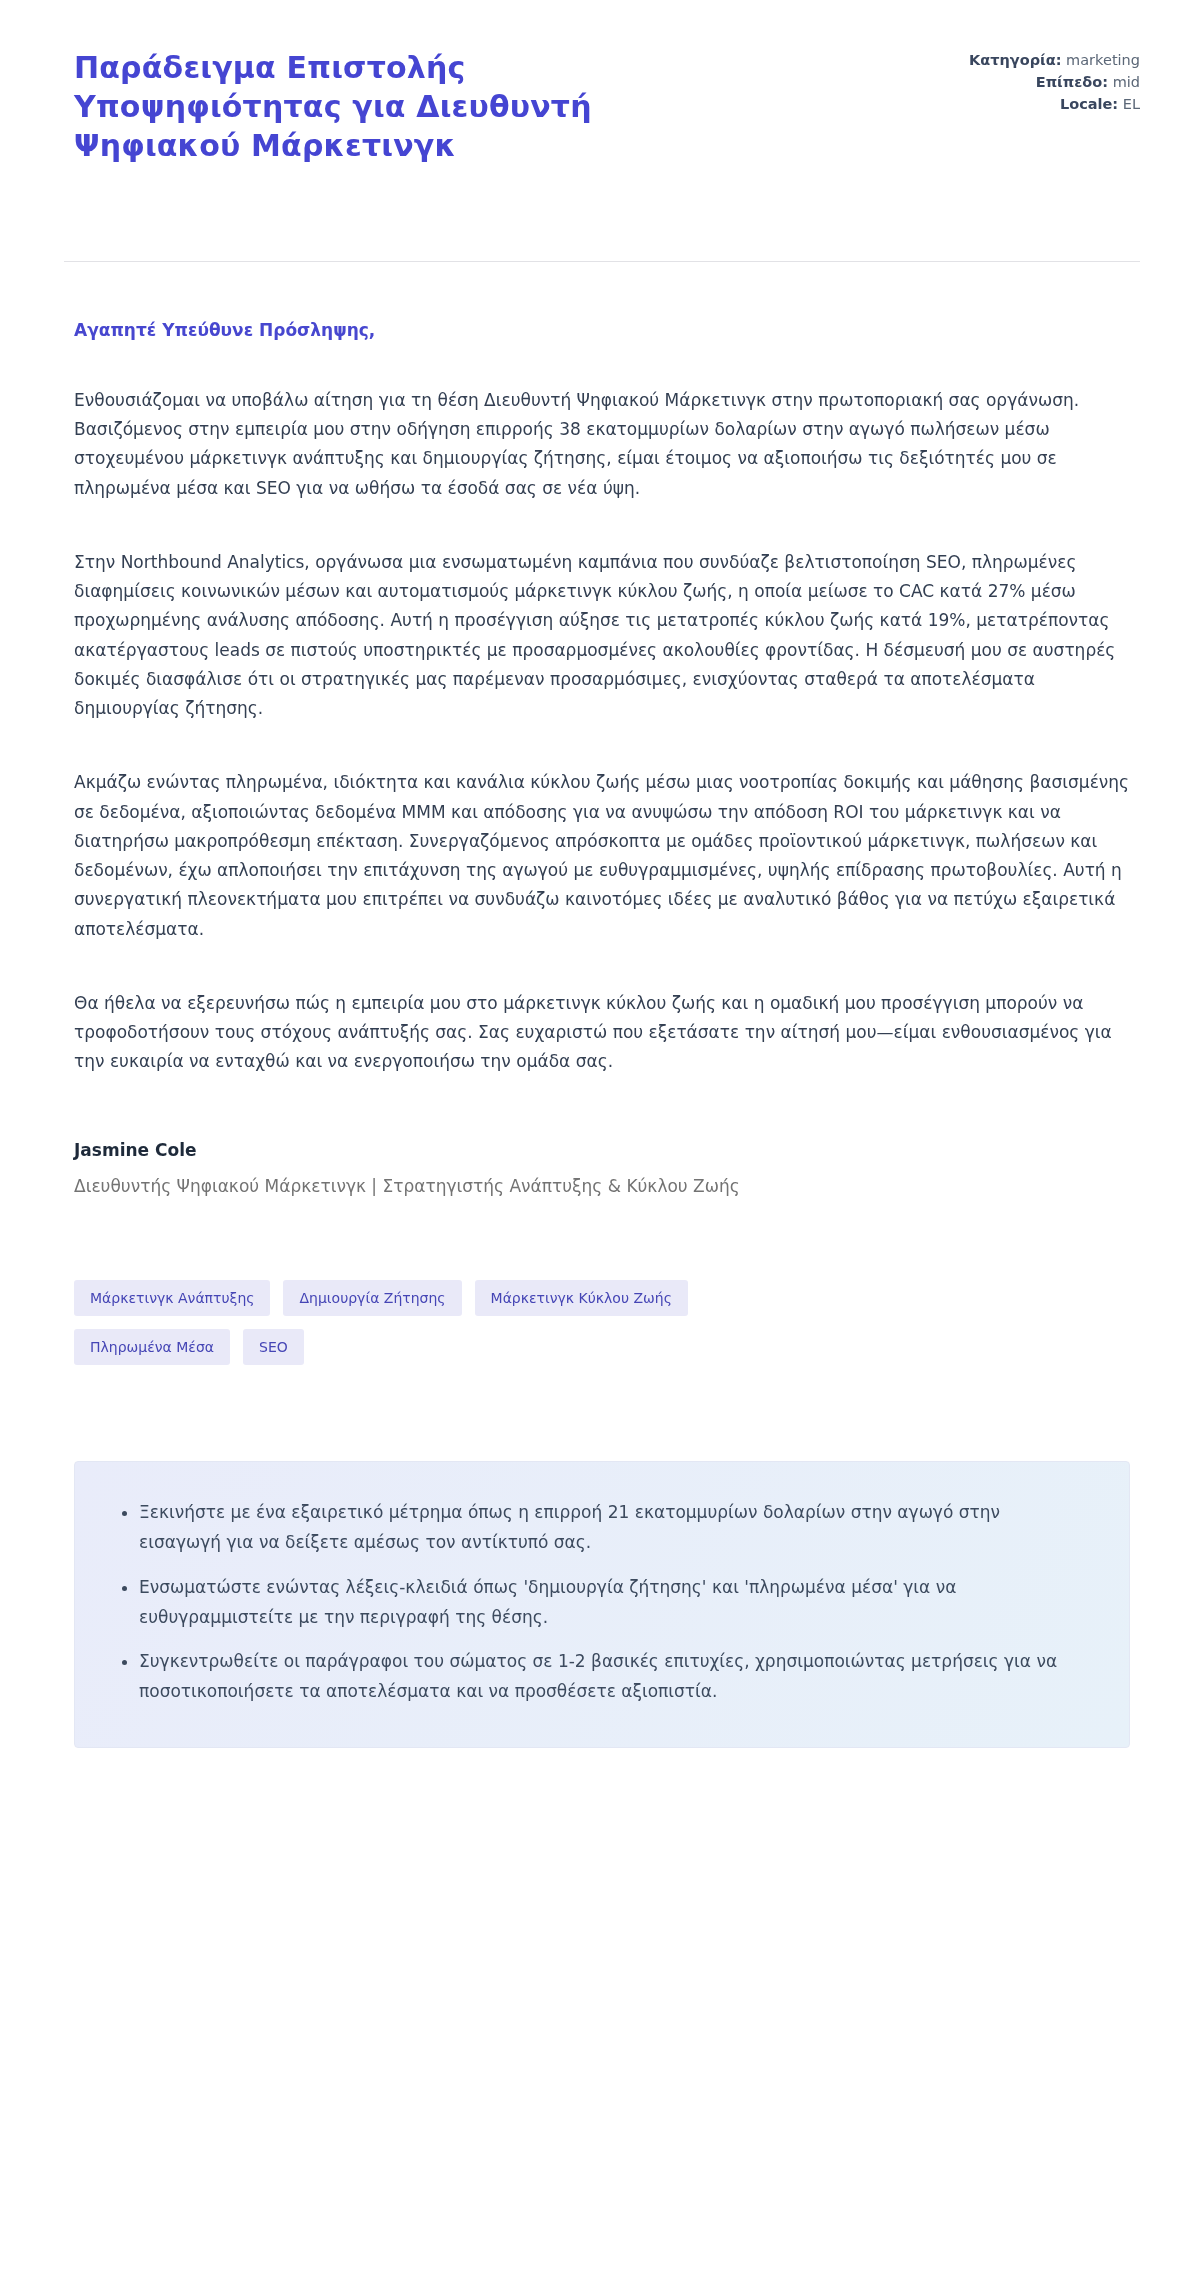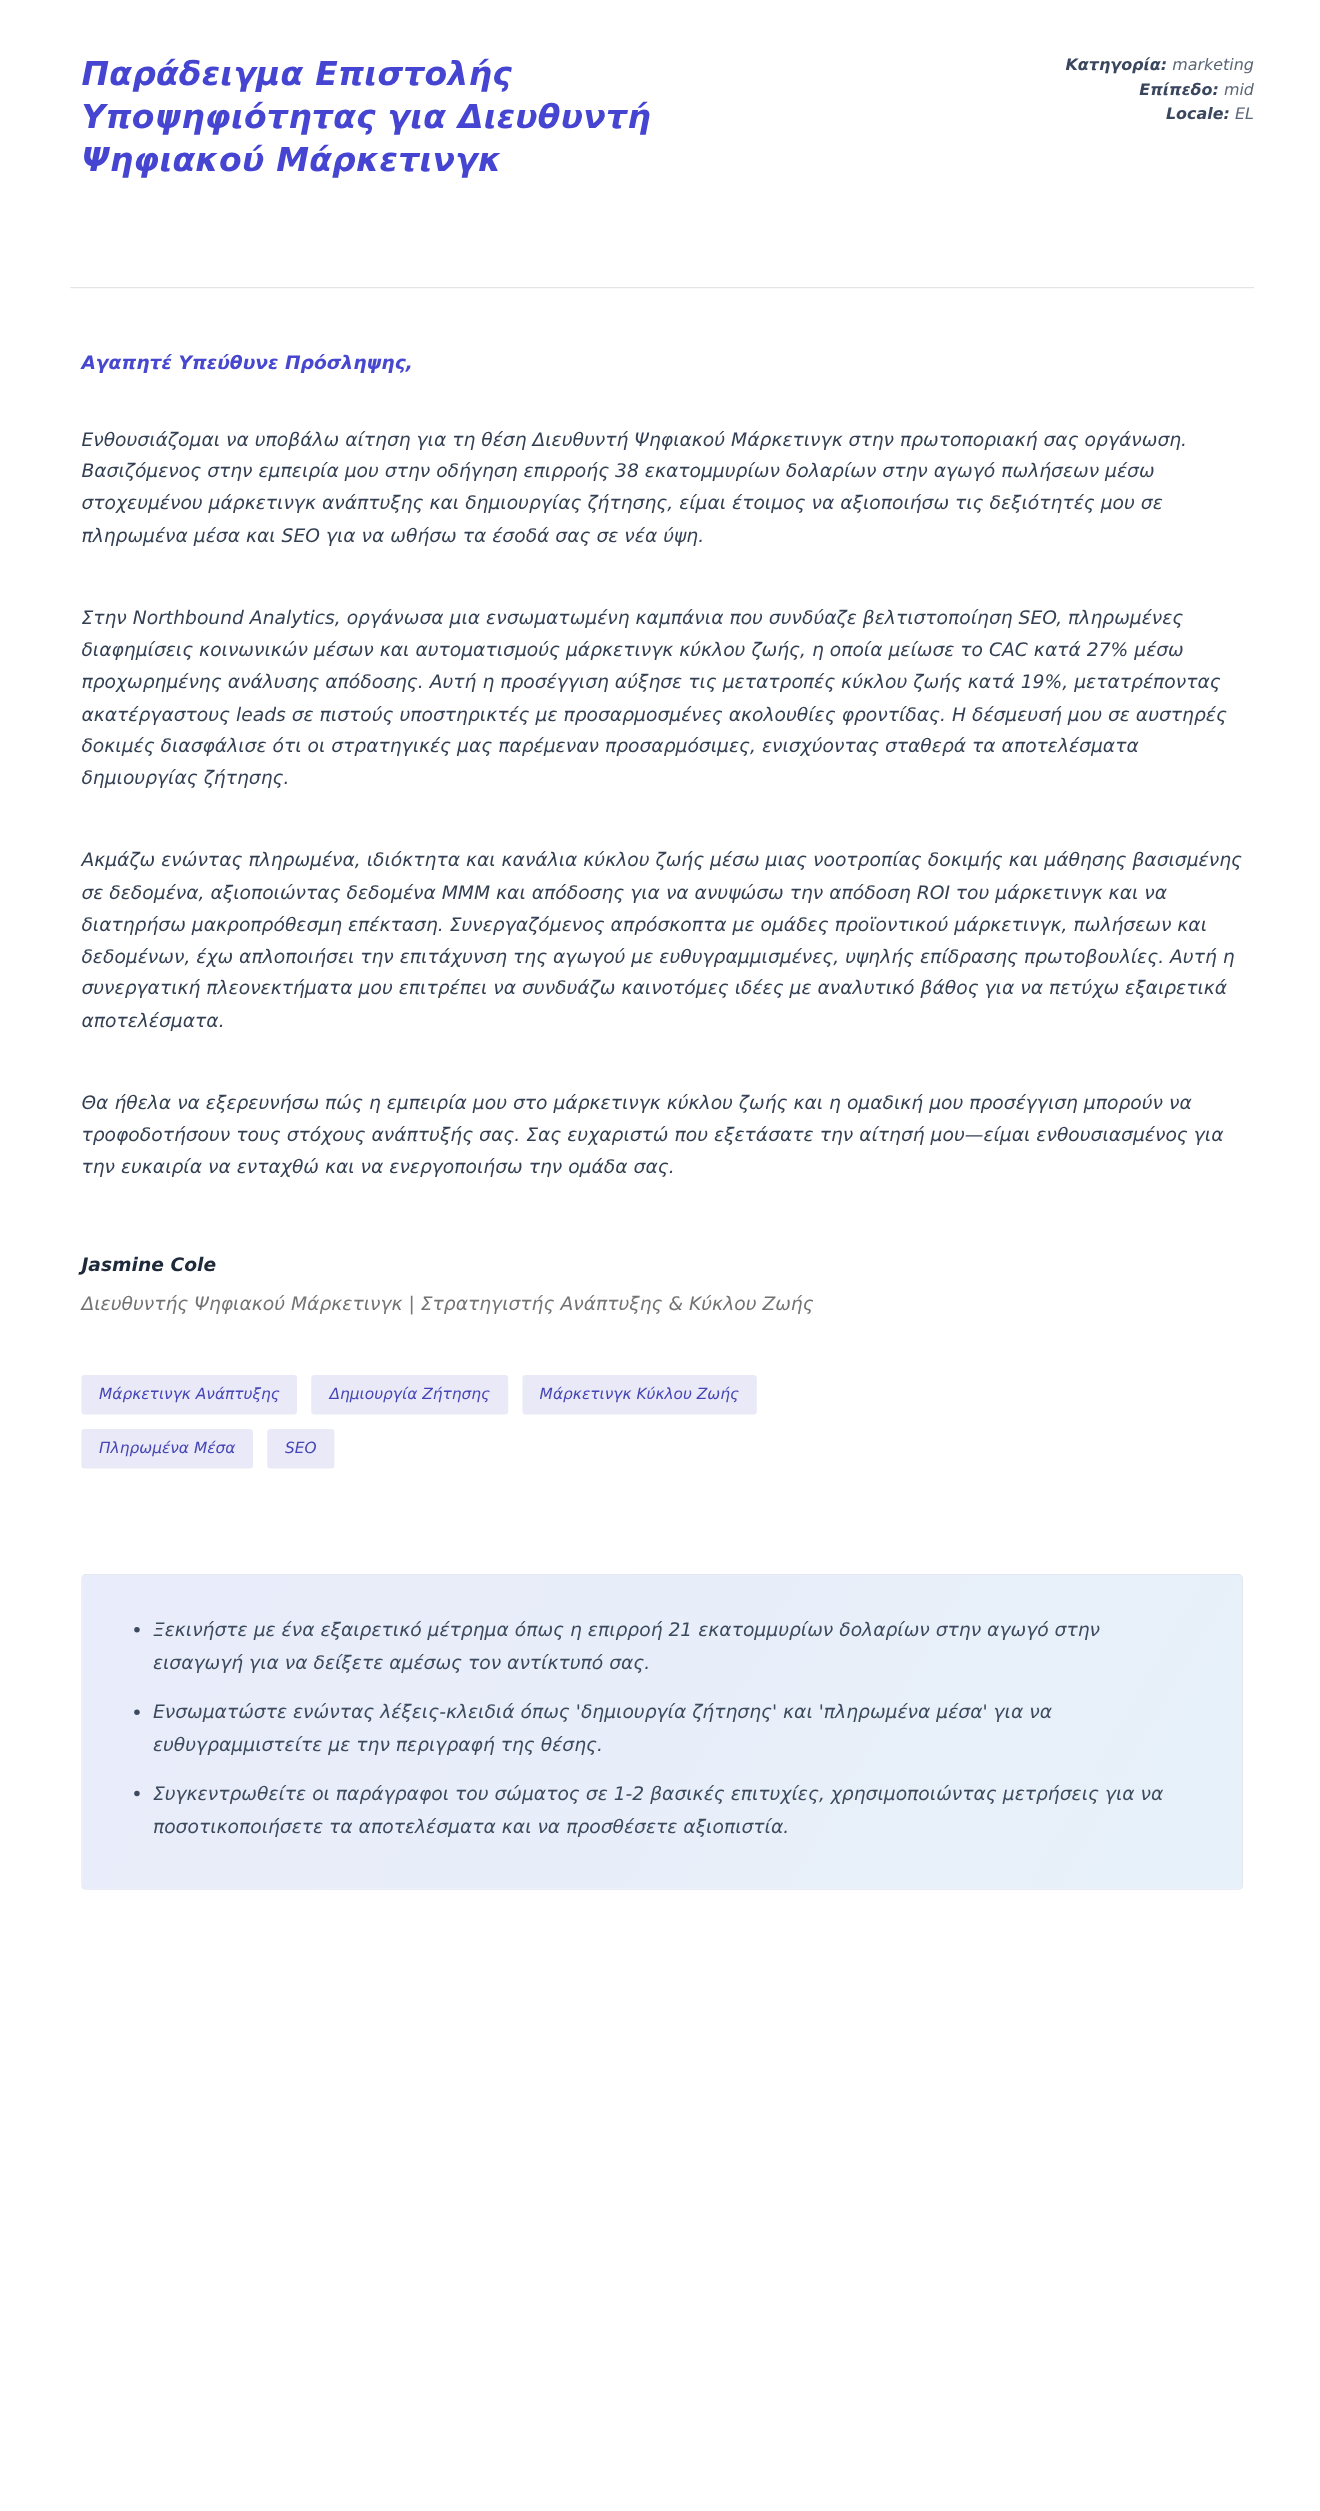--- a/index.html
+++ b/index.html
@@ -6,21 +6,20 @@
   html, body {
     background: #ffffff;
     font-family: "DejaVu Sans", "Liberation Sans", sans-serif;
     color: #333f52;
   }
   .page {
     width: 1196px;
     min-height: 2283px;
     margin: 0 auto;
     padding: 48px 62px 24px 62px;
-    font-style: italic;
   }
   .container { width: 1076px; margin: 0 auto; }
 
   
   .header {
     display: flex;
     justify-content: space-between;
     align-items: flex-start;
     gap: 40px;
     padding-left: 10px;
@@ -80,21 +79,21 @@
     color: #1e2a3a;
   }
   p.sig-title {
     margin-top: 16px;
     font-size: 17px;
     color: #737373;
   }
 
   
   .tags {
-    margin-top: 54px;
+    margin-top: 84px;
     max-width: 720px;
     display: flex;
     flex-wrap: wrap;
     gap: 13px;
   }
   .tag {
     display: inline-block;
     background: #e9e9f8;
     color: #4545b5;
     font-size: 14px;

